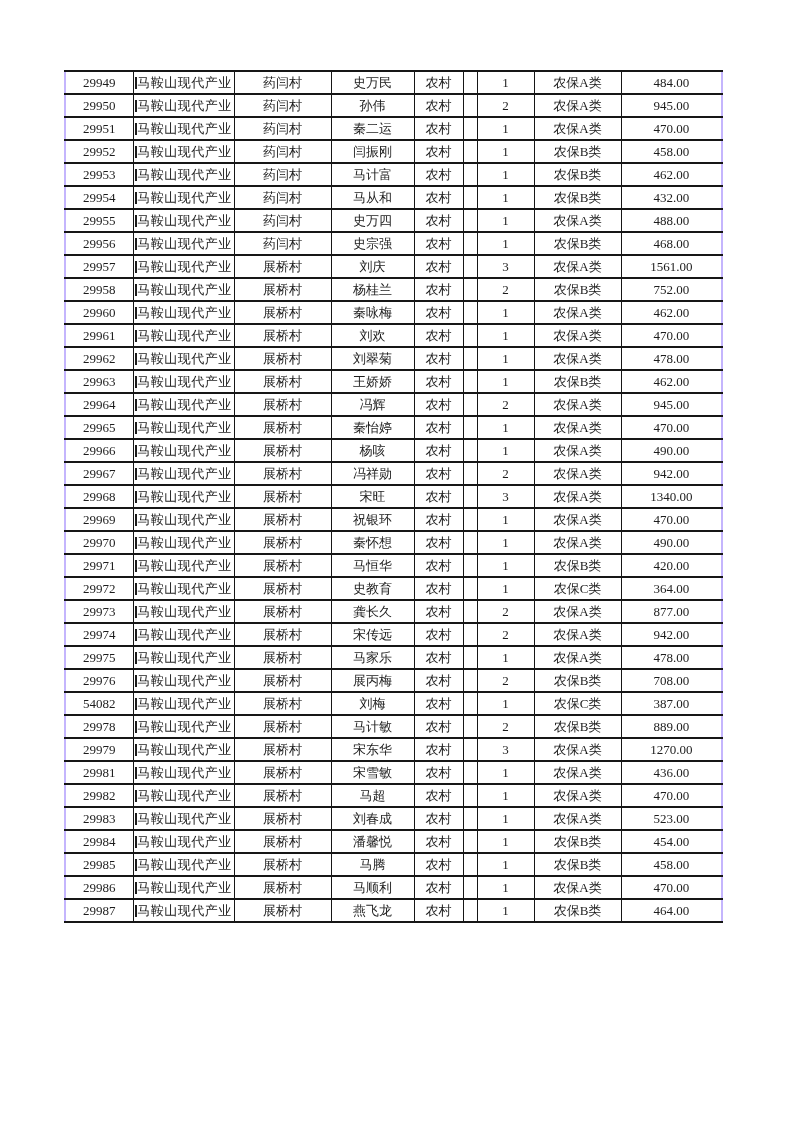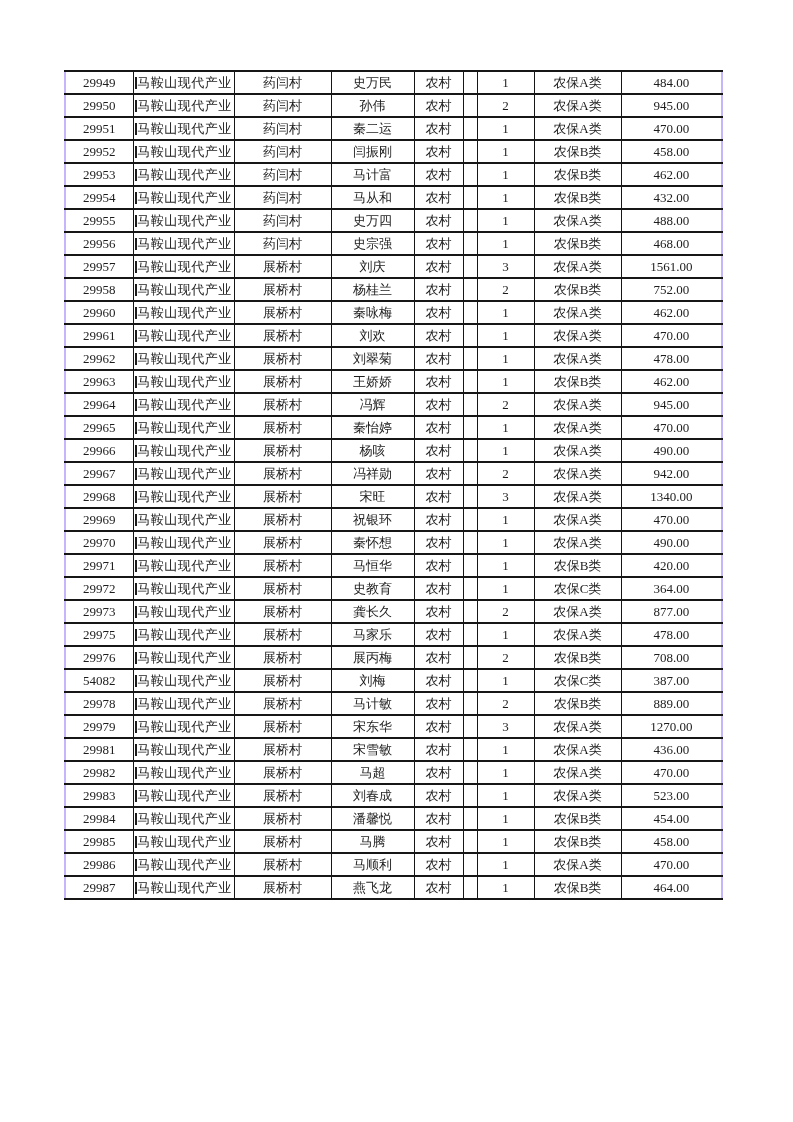--- a/index.html
+++ b/index.html
@@ -465,20 +465,36 @@
           </td>
           <td>展桥村</td>
           <td>龚长久</td>
           <td>农村</td>
           <td></td>
           <td>2</td>
           <td>农保A类</td>
           <td>877.00</td>
         </tr>
         <tr>
+          <td>29974</td>
+          <td class="park-cell">
+            <span class="park-inner">
+              <span class="clip-sliver"></span>
+              <span class="park-text">马鞍山现代产业</span>
+            </span>
+          </td>
+          <td>展桥村</td>
+          <td>宋传远</td>
+          <td>农村</td>
+          <td></td>
+          <td>2</td>
+          <td>农保A类</td>
+          <td>942.00</td>
+        </tr>
+        <tr>
           <td>29975</td>
           <td class="park-cell">
             <span class="park-inner">
               <span class="clip-sliver"></span>
               <span class="park-text">马鞍山现代产业</span>
             </span>
           </td>
           <td>展桥村</td>
           <td>马家乐</td>
           <td>农村</td>

